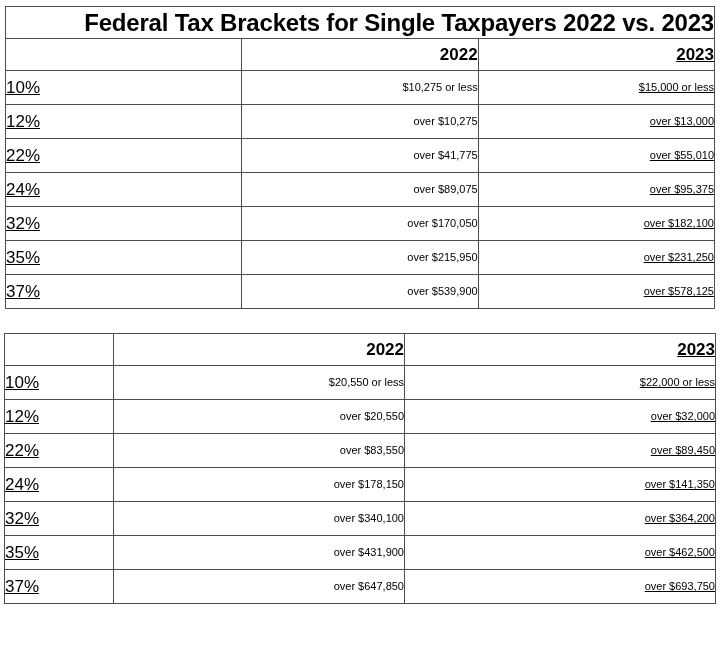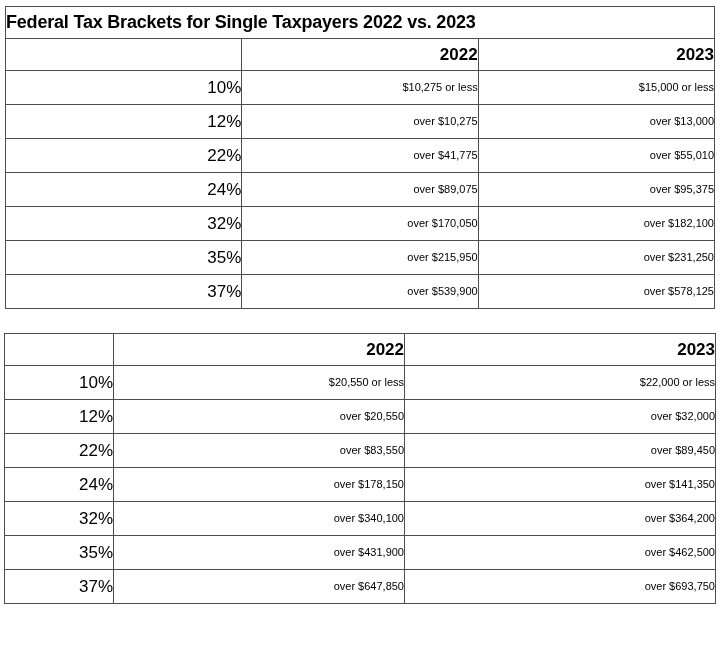--- a/index.html
+++ b/index.html
@@ -26,55 +26,56 @@
     table-layout: fixed;
     background: #ffffff;
   }
   table.tax-table td,
   table.tax-table th {
     border: 1px solid #4d4d4d;
     padding: 0;
     background: #ffffff;
   }
   .title-cell {
-    text-align: left;
-    font-size: 18px;
+    text-align: right;
+    font-size: 24px;
     font-weight: bold;
     height: 31px;
     line-height: 31px;
     letter-spacing: -0.2px;
   }
   .hdr-blank {
     width: 108px;
     height: 31px;
   }
   .hdr-year {
     text-align: right;
     font-size: 17px;
     font-weight: bold;
     height: 31px;
     line-height: 31px;
     padding-right: 8px;
   }
   .rate-cell {
     width: 108px;
-    text-align: right;
+    text-align: left;
     font-size: 17px;
     height: 33px;
     line-height: 33px;
+    text-decoration: underline;
   }
   .val-cell {
     text-align: right;
     font-size: 11px;
     height: 33px;
     line-height: 33px;
     padding-right: 8px;
   }
   .col-2022 { width: 290px; text-align: right; }
-  .col-2023 { width: 310px; }
+  .col-2023 { width: 310px; text-decoration: underline; }
   .spacer {
     height: 24px;
   }
 </style>
 </head>
 <body>
 
 <div class="page">
 
   <table class="tax-table">

